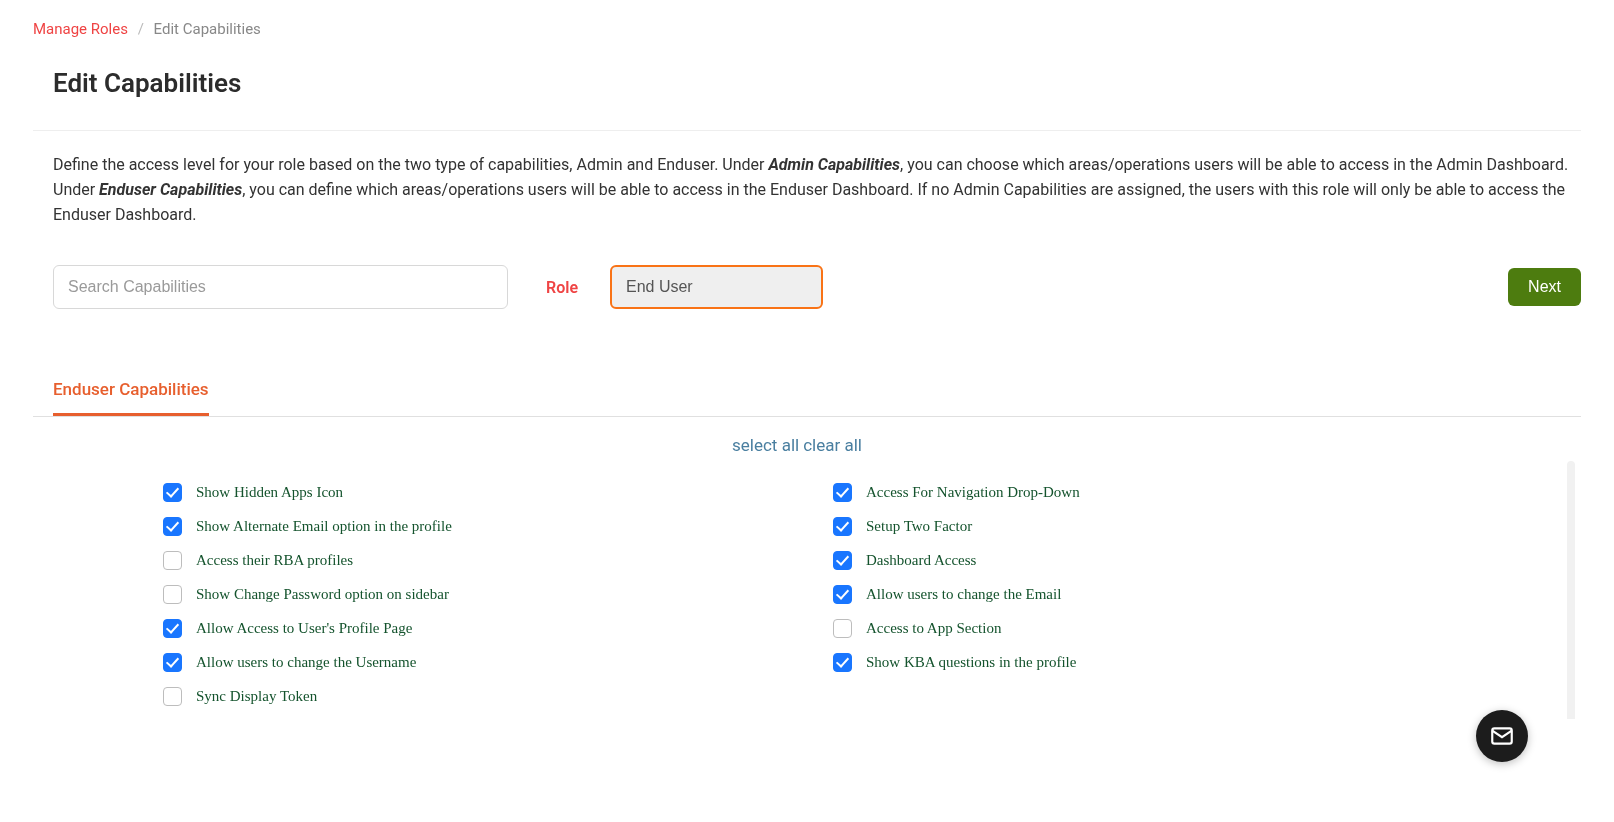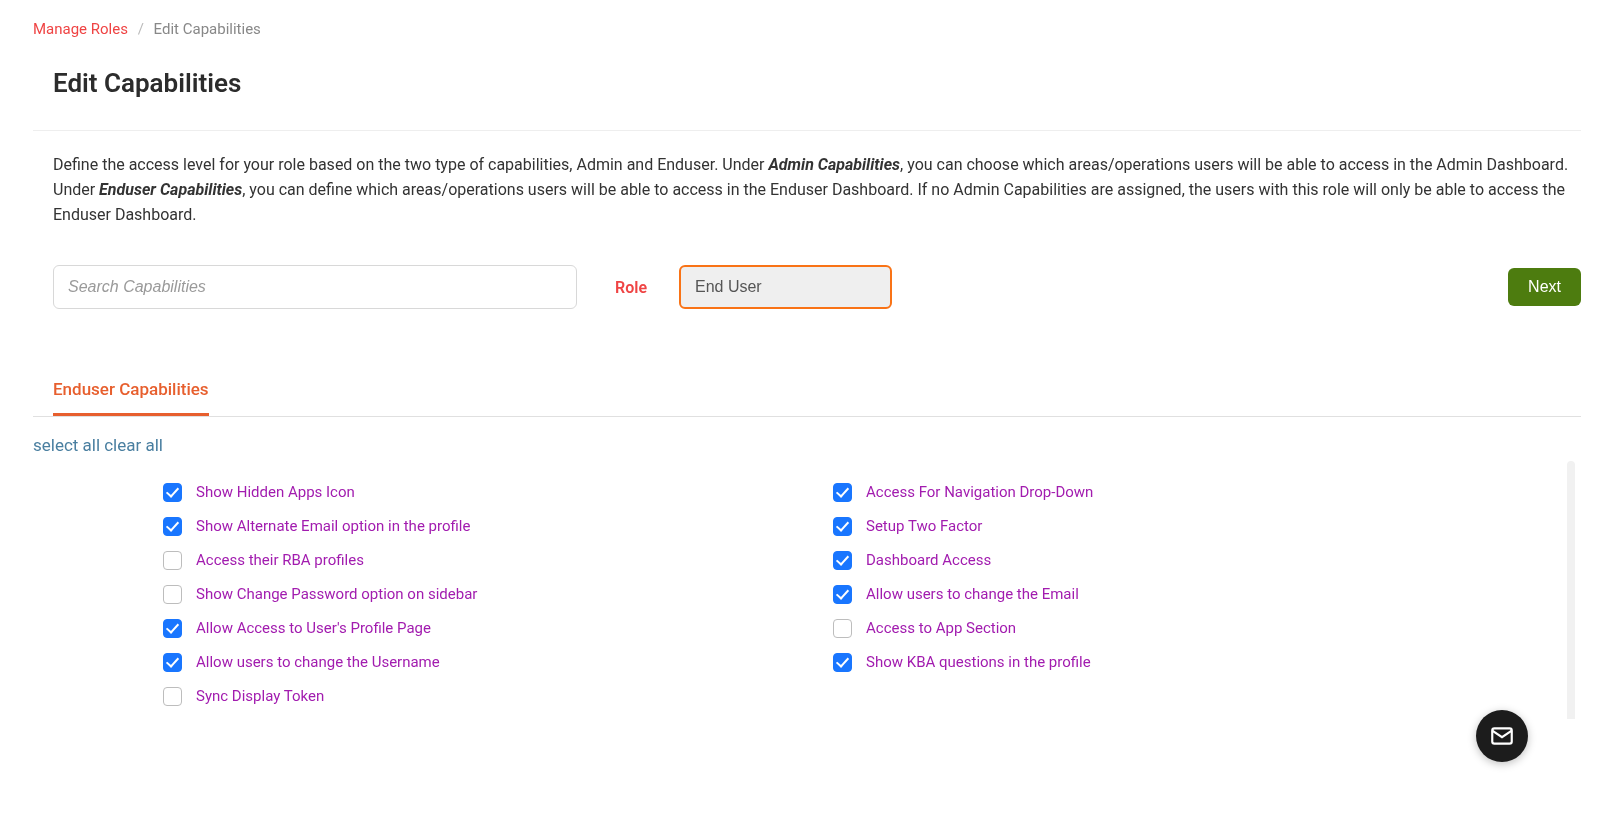--- a/index.html
+++ b/index.html
@@ -56,28 +56,27 @@
       font-style: italic;
       font-weight: 700;
     }
     .controls-row {
       display: flex;
       align-items: center;
       padding-left: 20px;
       margin-bottom: 70px;
     }
     .search-input {
-      width: 524px;
+      width: 455px;
       height: 44px;
       border: 1px solid #d8d8d8;
       border-radius: 6px;
       padding: 0 14px;
       font-size: 16px;
       color: #333;
-      font-style: italic;
     }
     .search-input::placeholder {
       color: #9a9a9a;
     }
     .role-label {
       font-size: 16px;
       font-weight: 600;
       color: #ef4444;
       margin-left: 38px;
       margin-right: 32px;
@@ -111,21 +110,21 @@
       display: inline-block;
       padding: 0 0 14px 0;
       font-size: 17px;
       font-weight: 500;
       color: #e75f2e;
       border-bottom: 3px solid #e75f2e;
       cursor: pointer;
     }
     .actions-row {
       display: flex;
-      justify-content: flex-start;
+      justify-content: center;
       gap: 4px;
       padding: 18px 20px 6px 0;
     }
     .link-action {
       color: #4a7fa0;
       font-size: 17px;
       cursor: pointer;
     }
     .capabilities-grid {
       display: flex;
@@ -162,22 +161,23 @@
       left: 5px;
       top: 1px;
       width: 5px;
       height: 10px;
       border: solid #fff;
       border-width: 0 2.5px 2.5px 0;
       transform: rotate(42deg);
     }
     .cap-label {
       font-size: 15px;
-      color: #a21caf;
-      cursor: pointer;
+      color: #14532d;
+      cursor: pointer;
+      font-family: Liberation Serif, serif;
     }
     .scroll-track {
       position: absolute;
       right: 6px;
       top: 0;
       width: 8px;
       height: 272px;
       background: #f1f1f1;
       border-radius: 4px;
     }

